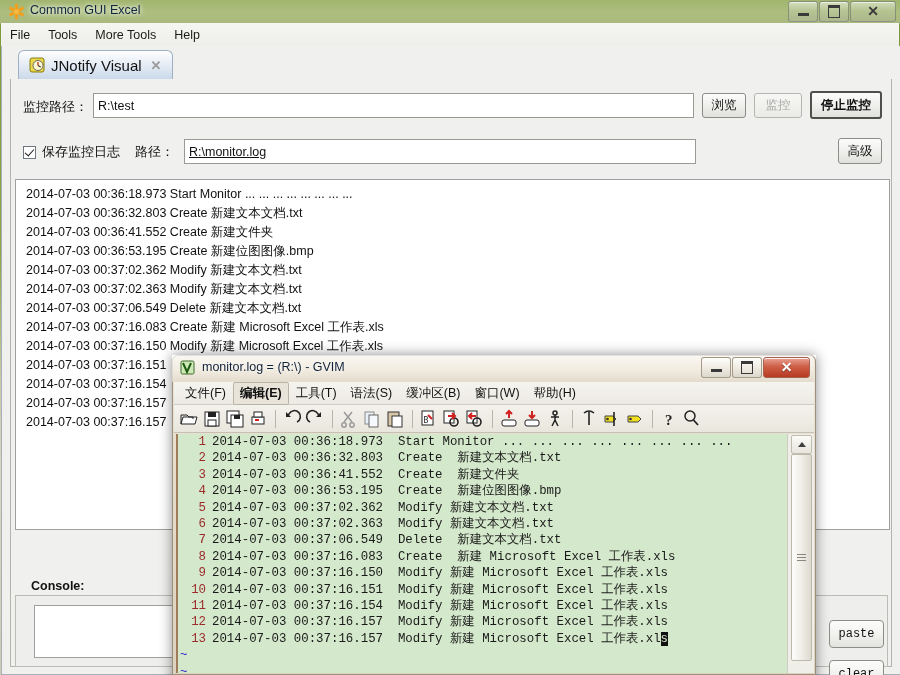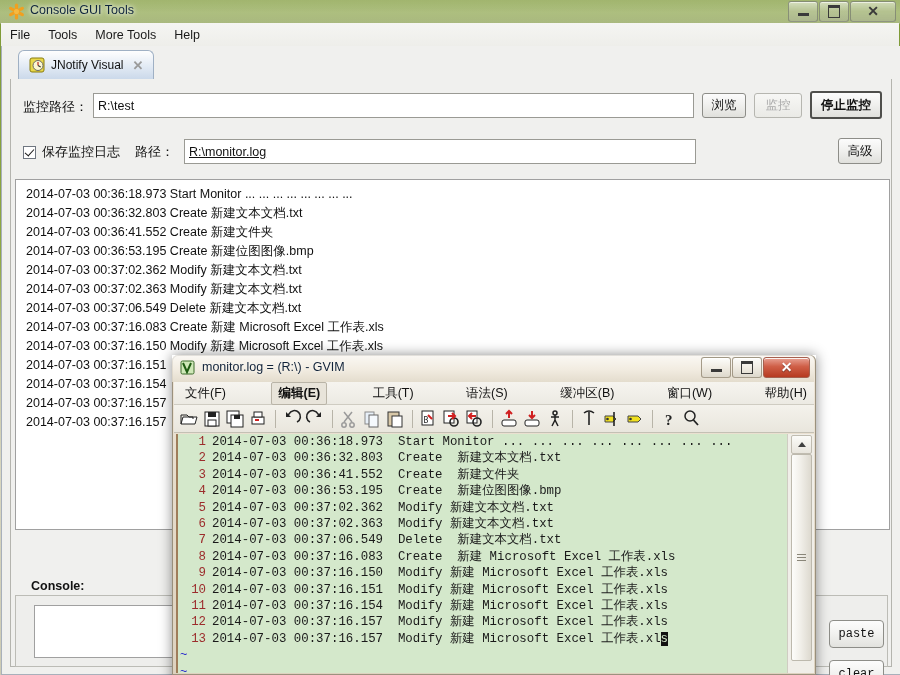--- a/index.html
+++ b/index.html
@@ -76,21 +76,21 @@
   .tab {
     position: absolute; left: 8px; top: 0; height: 29px;
     min-width: 132px;
     background: linear-gradient(to bottom, #fefefe, #e2eaf4 55%, #cbd9ea);
     border: 1px solid #9fb0c4; border-bottom: none;
     border-radius: 6px 6px 0 0;
     display: flex; align-items: center; padding: 0 10px;
     box-sizing: border-box;
   }
   .tab-icon { width: 16px; height: 16px; margin-right: 6px; }
-  .tab-label { font-size: 12px; color: #111; }
+  .tab-label { font-size: 15px; color: #111; }
   .tab-close { margin-left: 9px; color: #9a9a9a; font-size: 13px; font-weight: bold; }
   .tab-underline {
     position: absolute; left: 0; top: 28px; width: 882px; height: 2px;
     border-bottom: 1px solid #9fb0c4;
   }
 
   
   .tabcontent {
     position: absolute; left: 8px; top: 33px; width: 882px; height: 588px;
     background: #f0f0ee; border: 1px solid #b4b4ae; border-top: none;
@@ -193,21 +193,21 @@
   .gvim-wbtn.close {
     width: 45px; border-color: #a6604f;
     background: linear-gradient(to bottom,#e8a294,#cf5f47 45%,#b63a21);
   }
   .gvim-wbtn.close .glyph-x { color: #fff; text-shadow: 0 1px 1px rgba(0,0,0,0.4); }
 
   .gvim-menubar {
     position: absolute; left: 2px; top: 27px; width: 640px; height: 23px;
     background: linear-gradient(to bottom,#f6f4ef,#eceae3);
     border-bottom: 1px solid #cfccc2;
-    display: flex; align-items: center; padding-left: 4px; box-sizing: border-box; justify-content: space-between;
+    display: flex; align-items: center; padding-left: 4px; box-sizing: border-box;
   }
   .gvim-menuitem { padding: 3px 7px; font-size: 12.5px; color: #111; }
   .gvim-menuitem.active {
     background: #e8e4da; border: 1px solid #b9b4a7; padding: 2px 6px; border-radius: 2px; font-weight: bold;
   }
   .gvim-toolbar {
     position: absolute; left: 2px; top: 50px; width: 640px; height: 28px;
     background: linear-gradient(to bottom,#f4f2ec,#e9e6dd);
     border-bottom: 1px solid #c4c0b4;
     display: flex; align-items: center; padding-left: 4px; box-sizing: border-box;
@@ -257,21 +257,21 @@
 
     <div class="aero-titlebar">
       <svg class="app-logo" viewBox="0 0 16 16">
         <g stroke="#f0a020" stroke-width="3" stroke-linecap="round">
           <line x1="8" y1="2" x2="8" y2="14"></line>
           <line x1="2.5" y1="5" x2="13.5" y2="11"></line>
           <line x1="13.5" y1="5" x2="2.5" y2="11"></line>
         </g>
         <circle cx="8" cy="8" r="2.4" fill="#f4b942"></circle>
       </svg>
-      <div class="aero-title-text">Console GUI Tools</div>
+      <div class="aero-title-text">Common GUI Excel</div>
       <div class="wbtns">
         <div class="wbtn">
             <div class="glyph-min"></div>
           </div>
         <div class="wbtn">
             <div class="glyph-max"></div>
           </div>
         <div class="wbtn close">
             <div class="glyph-x">✕</div>
           </div>

